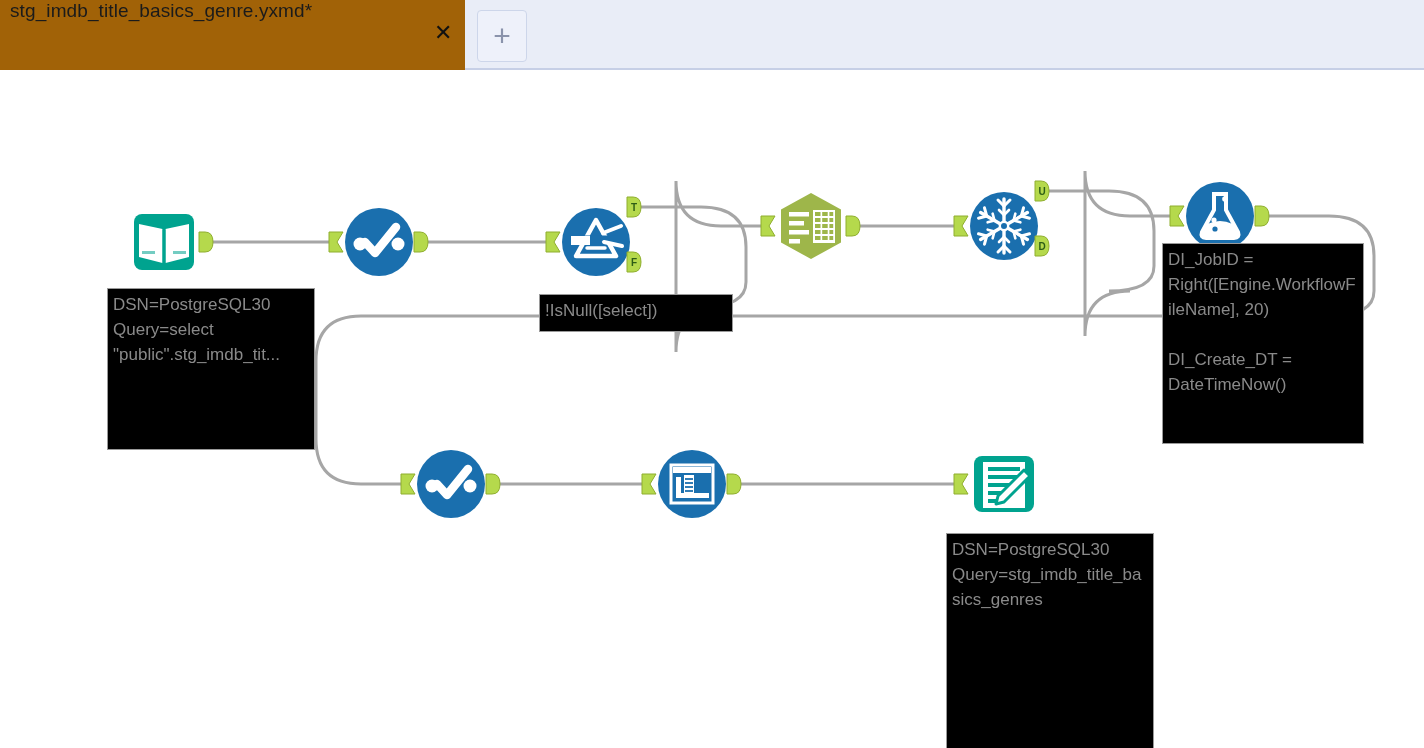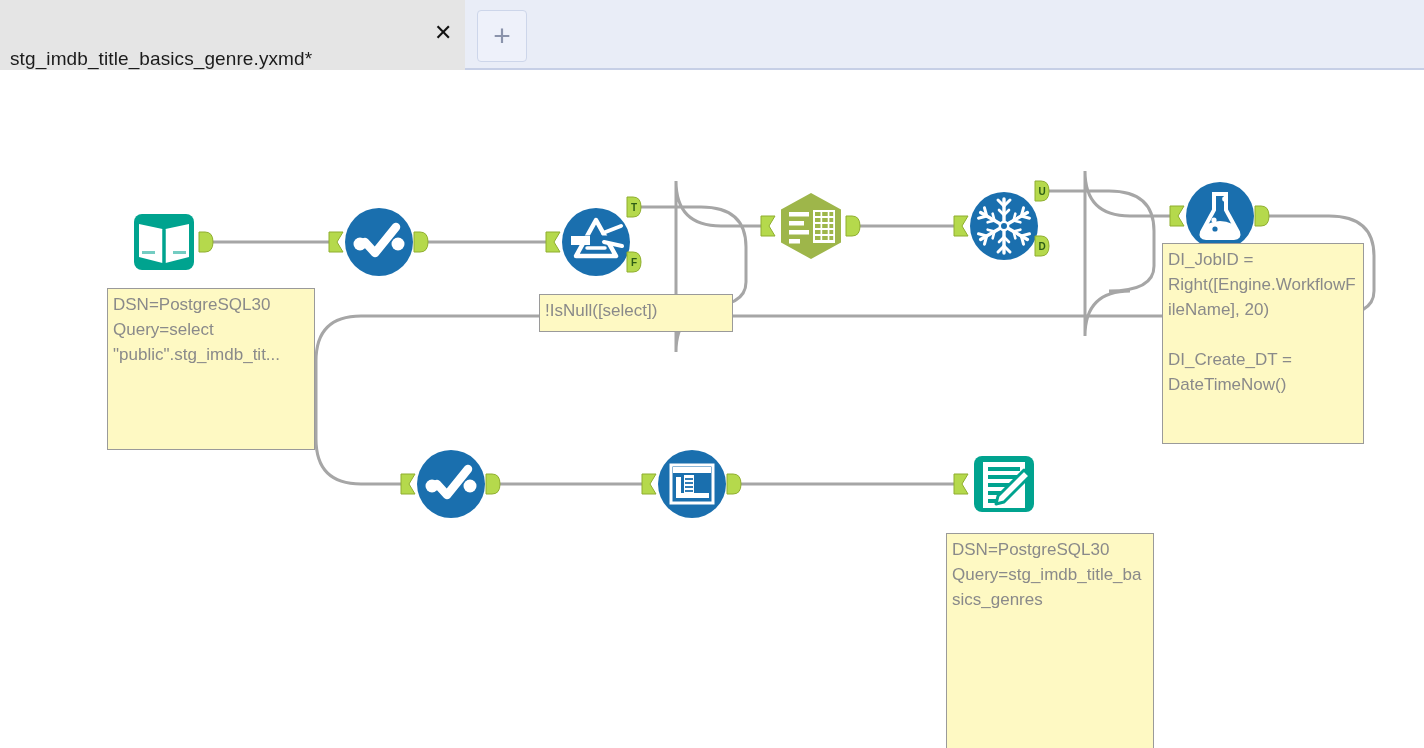--- a/index.html
+++ b/index.html
@@ -16,22 +16,22 @@
     background:#ffffff;
   }
   #tabstrip-bg{
     position:absolute;left:465px;top:0;width:959px;height:70px;
     background:#e9edf7;
     border-bottom:2px solid #c6cfe6;
     box-sizing:border-box;
   }
   #active-tab{
     position:absolute;left:0;top:0;width:465px;height:70px;
-    background:#e5e5e5;
-    display:flex;align-items:flex-end;
+    background:#a16207;
+    display:flex;align-items:flex-start;
   }
   #tab-title{
     margin-left:10px;
     font-size:19px;color:#1b1b1b;
     white-space:nowrap;
     letter-spacing:0.1px;
   }
   #tab-close{
     position:absolute;left:434px;top:22px;
     font-size:22px;color:#111;line-height:1;
@@ -64,21 +64,21 @@
   .anchor-label{
     position:absolute;left:0;top:0;width:16px;height:22px;
     font-size:10px;font-weight:bold;color:#2d5d16;
     display:flex;align-items:center;justify-content:center;
     pointer-events:none;
   }
 
   
   .annot{
     position:absolute;
-    background:#fef9c3;
+    background:#000000;
     border:1px solid #9a9a9a;
     color:#8a8a8a;
     font-size:17px;
     line-height:25px;
     padding:3px 5px 9px 5px;
     box-sizing:border-box;
     white-space:pre-wrap;
     word-break:break-word;
     overflow:hidden;
   }

